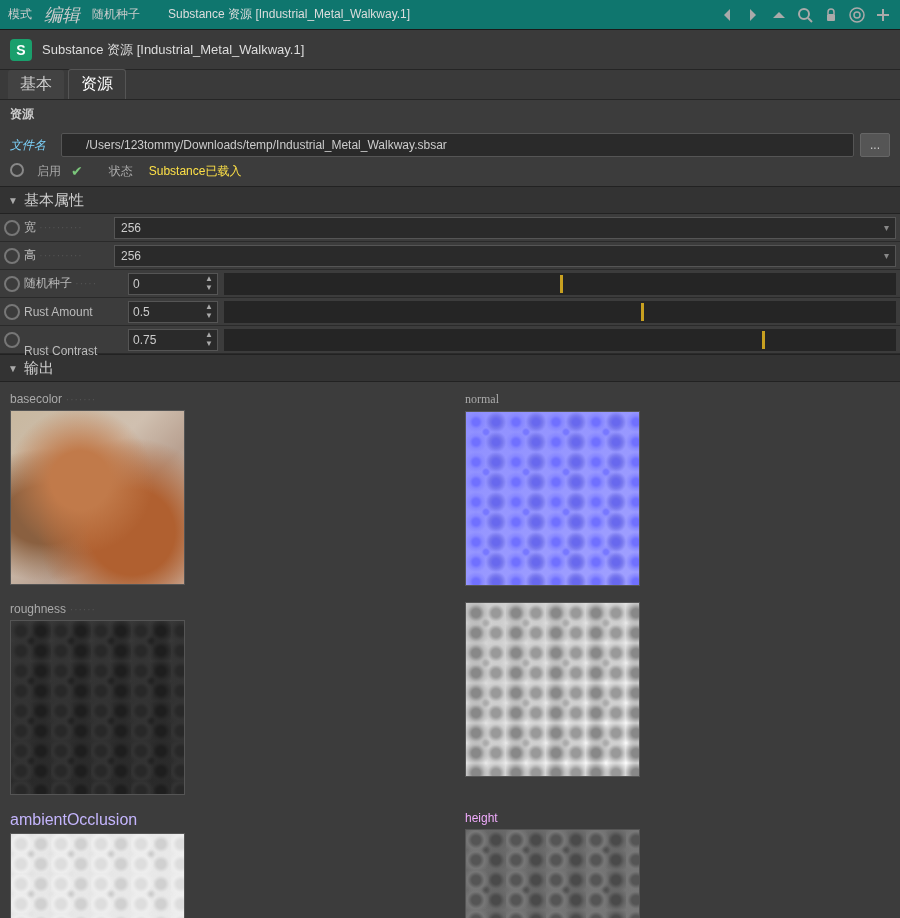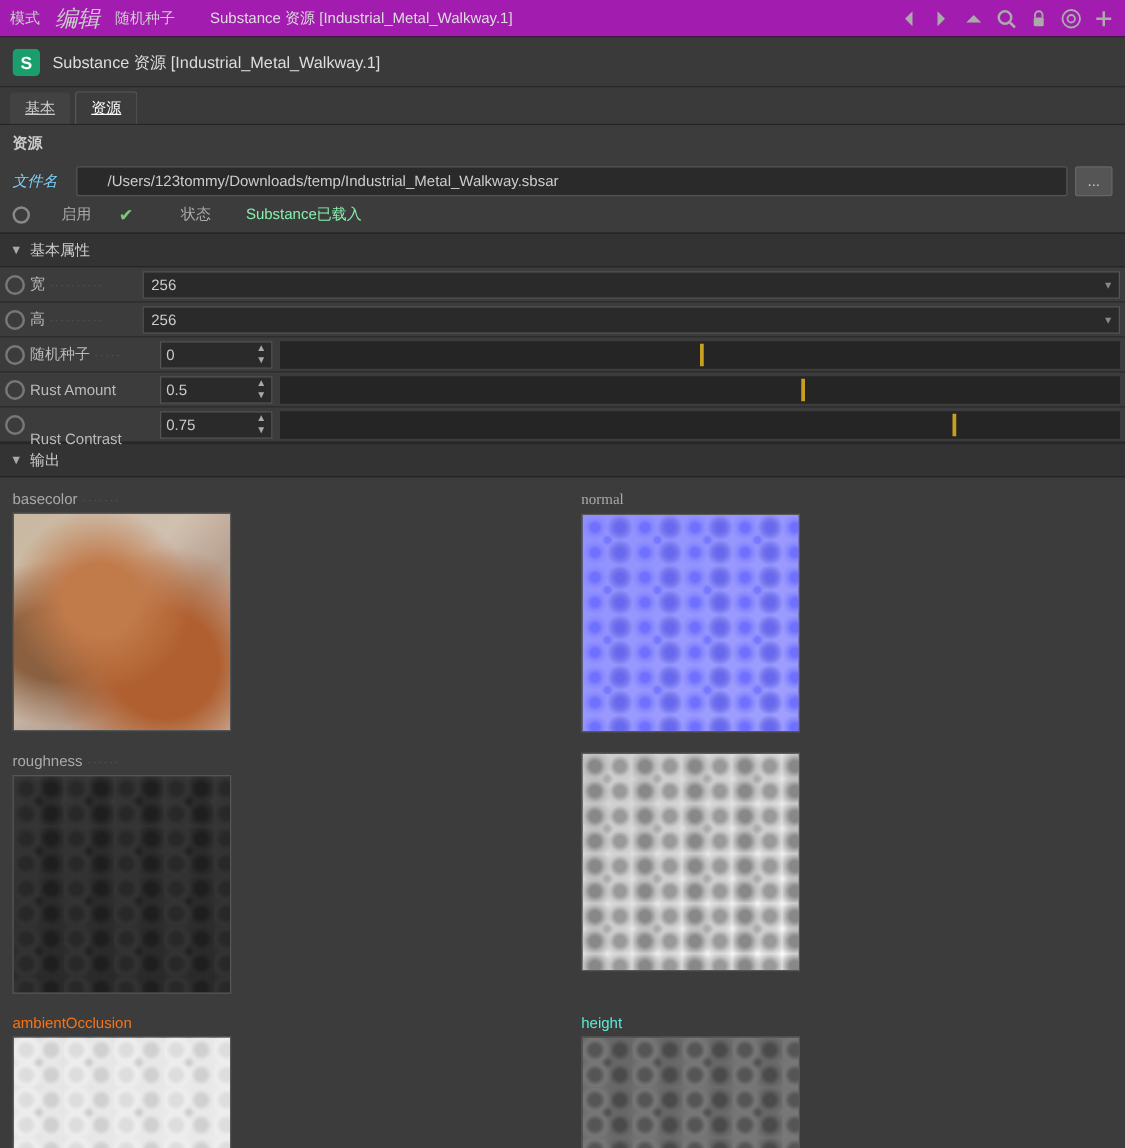--- a/index.html
+++ b/index.html
@@ -8,21 +8,21 @@
       font-family: "Microsoft YaHei", "PingFang SC", sans-serif;
       font-size: 13px;
       color: #d0d0d0;
       width: 900px;
       height: 918px;
       overflow: hidden;
     }
 
     
     .titlebar {
-      background: #a21caf;
+      background: #0f766e;
       height: 30px;
       display: flex;
       align-items: center;
       padding: 0 8px;
       gap: 12px;
       border-bottom: 1px solid #1a1a1a;
     }
     .titlebar-icons {
       margin-left: auto;
       display: flex;
@@ -46,26 +46,25 @@
       background: #3a3a3a;
       height: 30px;
       display: flex;
       align-items: flex-end;
       padding: 0 8px;
       gap: 4px;
       border-bottom: 1px solid #252525;
     }
     .tab {
       padding: 4px 12px;
-      font-size: 12px;
+      font-size: 16px;
       color: #ccc;
       cursor: pointer;
       background: #424242;
       border-radius: 3px 3px 0 0;
-      text-decoration: underline;
     }
     .tab.active {
       background: #3c3c3c;
       color: #fff;
       border: 1px solid #555;
       border-bottom: none;
     }
 
     
     .section-label {
@@ -110,60 +109,59 @@
       height: 24px;
       cursor: pointer;
       font-size: 12px;
       border-radius: 2px;
       display: flex;
       align-items: center;
       justify-content: center;
     }
     .status-row {
       display: flex;
-      align-items: center;
-      gap: 22px;
+      gap: 10px;
       font-size: 12px;
       color: #aaa;
     }
     .radio-circle {
       width: 14px;
       height: 14px;
       border-radius: 50%;
       border: 2px solid #888;
       display: inline-block;
       margin-right: 3px;
       vertical-align: middle;
     }
     .check-mark {
       color: #7bc67b;
       font-size: 14px;
     }
     .status-loaded {
-      color: #86efac;
+      color: #fde047;
     }
 
     
     .collapsible-header {
       background: #333;
       height: 28px;
       display: flex;
       align-items: center;
       padding: 0 8px;
       gap: 6px;
       border-top: 1px solid #222;
       border-bottom: 1px solid #222;
       cursor: pointer;
     }
     .arrow-icon {
       font-size: 10px;
       color: #aaa;
     }
     .collapsible-title {
-      font-size: 12px;
+      font-size: 15px;
       color: #ccc;
     }
 
     
     .props-container {
       background: #3c3c3c;
     }
     .prop-row {
       display: flex;
       align-items: center;
@@ -496,28 +494,28 @@
           <span>roughness</span><span style="color:#555;font-size:10px;letter-spacing:1px;"> ······</span>
         </div>
         <div class="texture-preview tex-roughness"></div>
       </div>
 
       <div>
         <div class="texture-preview tex-metallic"></div>
       </div>
 
       <div>
-        <div style="font-size:12px;color:#f97316;margin-bottom:4px;">
+        <div style="font-size:16px;color:#c4b5fd;margin-bottom:4px;">
           <span>ambientOcclusion</span>
         </div>
         <div class="texture-preview tex-ambient"></div>
       </div>
 
       <div>
-        <div style="font-size:12px;color:#5eead4;margin-bottom:4px;">
+        <div style="font-size:12px;color:#f0abfc;margin-bottom:4px;">
           <span>height</span>
         </div>
         <div class="texture-preview tex-height"></div>
       </div>
 
     </div>
 
   </div>
 
 </div>

